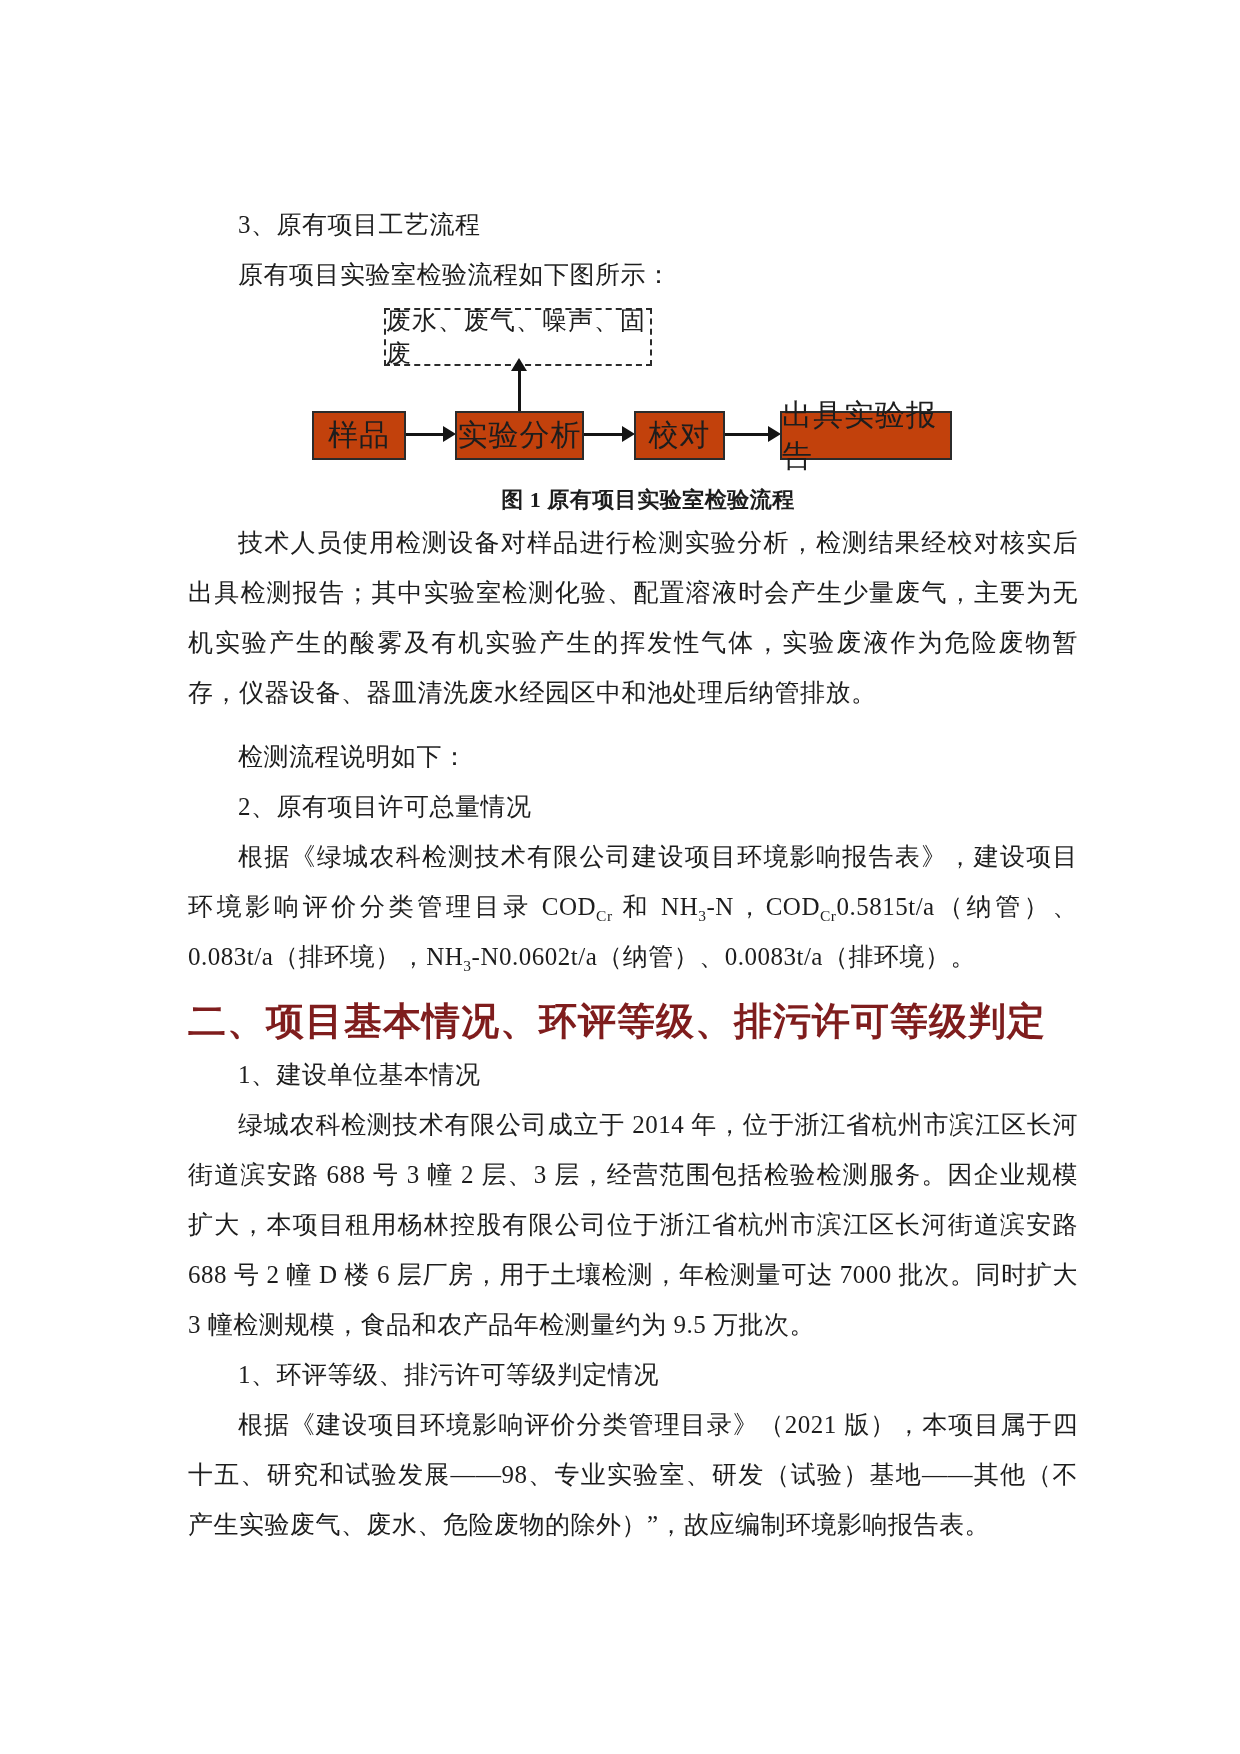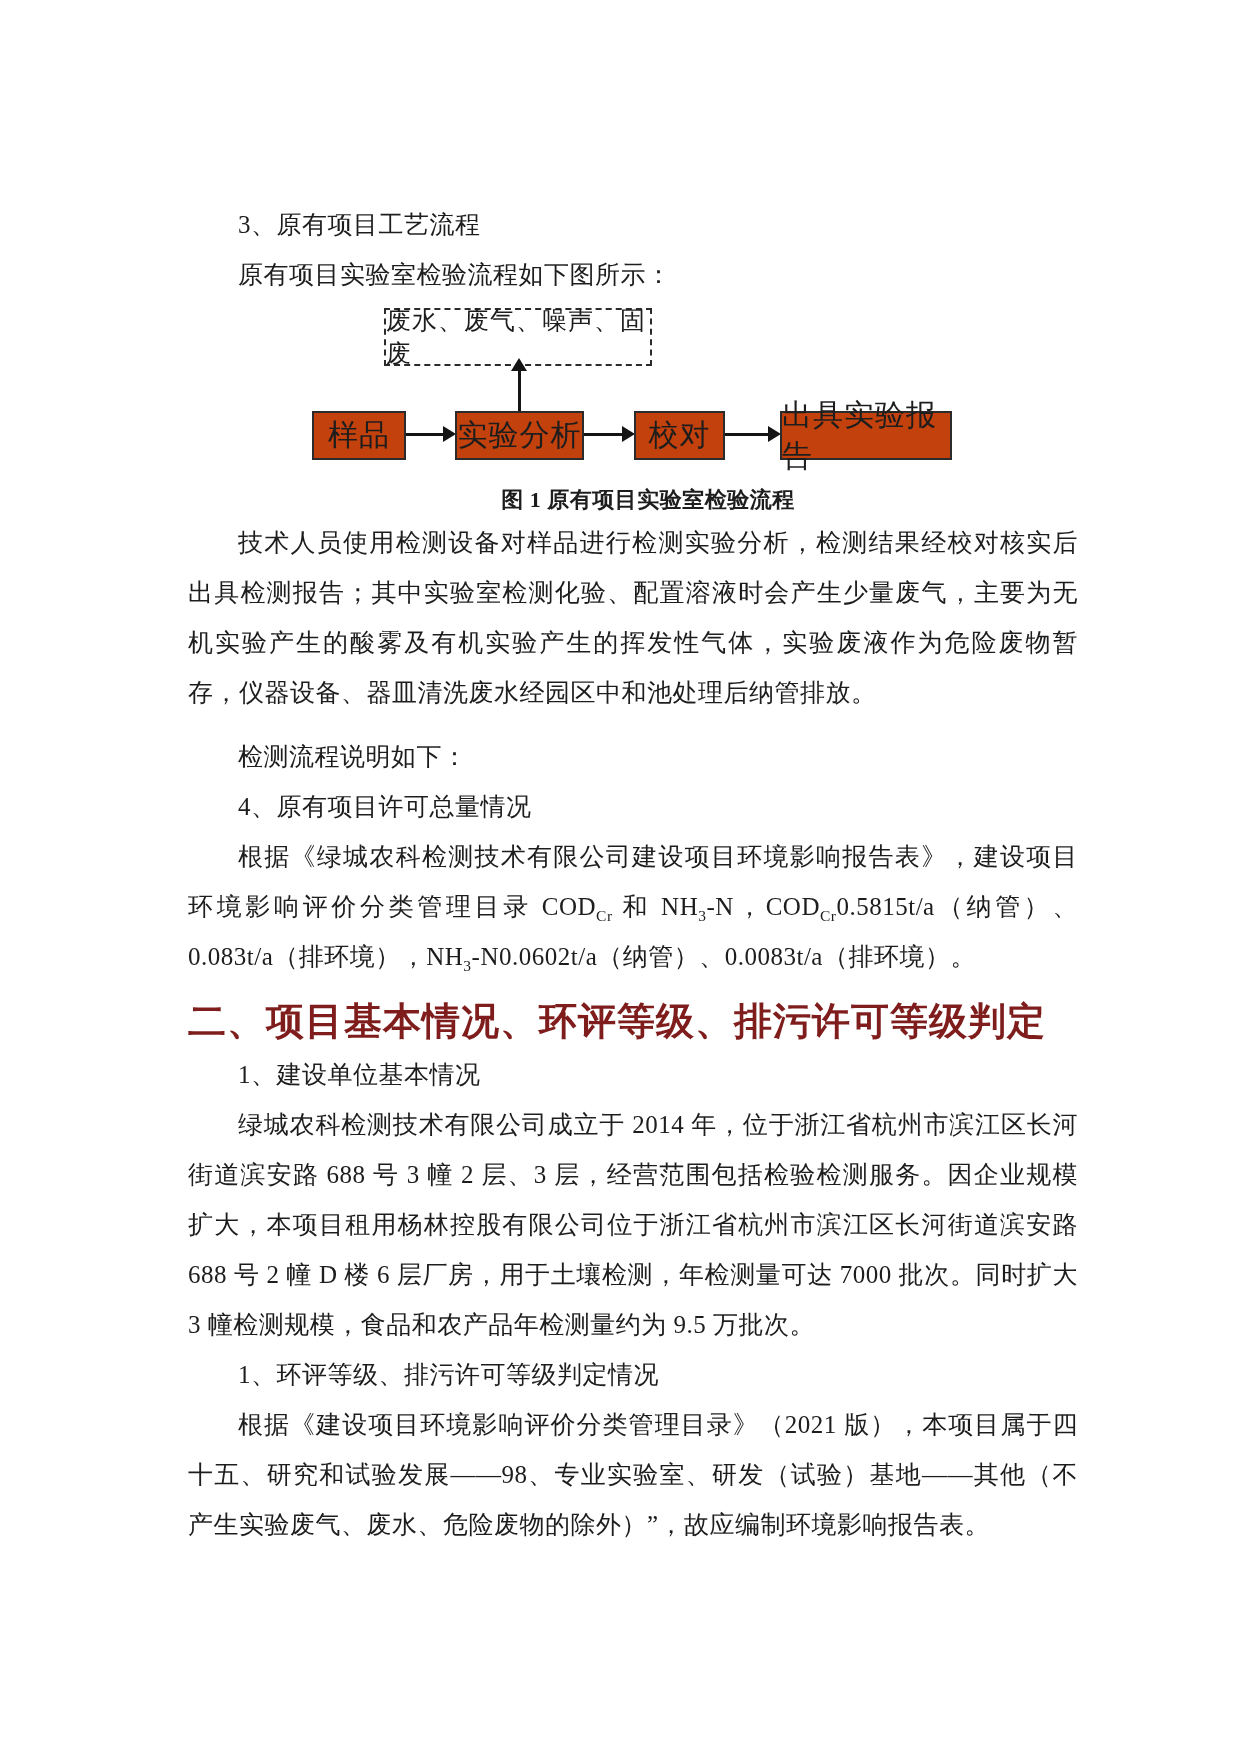--- a/index.html
+++ b/index.html
@@ -91,21 +91,21 @@
     <div class="step s3">校对</div>
     <div class="arrow-right ar3"></div>
     <div class="step s4">出具实验报告</div>
   </div>
 
   <p class="caption">图 1 原有项目实验室检验流程</p>
 
   <p class="ind">技术人员使用检测设备对样品进行检测实验分析，检测结果经校对核实后出具检测报告；其中实验室检测化验、配置溶液时会产生少量废气，主要为无机实验产生的酸雾及有机实验产生的挥发性气体，实验废液作为危险废物暂存，仪器设备、器皿清洗废水经园区中和池处理后纳管排放。</p>
   <p class="ind note-title">检测流程说明如下：</p>
 
-  <p class="ind">4、原有项目许可总量情况</p>
+  <p class="ind">2、原有项目许可总量情况</p>
   <p class="ind"><span>根据《绿城农科检测技术有限公司建设项目环境影响报告表》，建设项目环境影响评价分类管理目录 COD</span><sub>Cr</sub><span> 和 NH</span><sub>3</sub><span>-N，COD</span><sub>Cr</sub><span>0.5815t/a（纳管）、0.083t/a（排环境），NH</span><sub>3</sub><span>-N0.0602t/a（纳管）、0.0083t/a（排环境）。</span></p>
 
   <h2 class="sec-heading">二、项目基本情况、环评等级、排污许可等级判定</h2>
 
   <p class="ind">1、建设单位基本情况</p>
   <p class="ind">绿城农科检测技术有限公司成立于 2014 年，位于浙江省杭州市滨江区长河街道滨安路 688 号 3 幢 2 层、3 层，经营范围包括检验检测服务。因企业规模扩大，本项目租用杨林控股有限公司位于浙江省杭州市滨江区长河街道滨安路 688 号 2 幢 D 楼 6 层厂房，用于土壤检测，年检测量可达 7000 批次。同时扩大 3 幢检测规模，食品和农产品年检测量约为 9.5 万批次。</p>
 
   <p class="ind">1、环评等级、排污许可等级判定情况</p>
   <p class="ind">根据《建设项目环境影响评价分类管理目录》（2021 版），本项目属于四十五、研究和试验发展——98、专业实验室、研发（试验）基地——其他（不产生实验废气、废水、危险废物的除外）”，故应编制环境影响报告表。</p>
 

